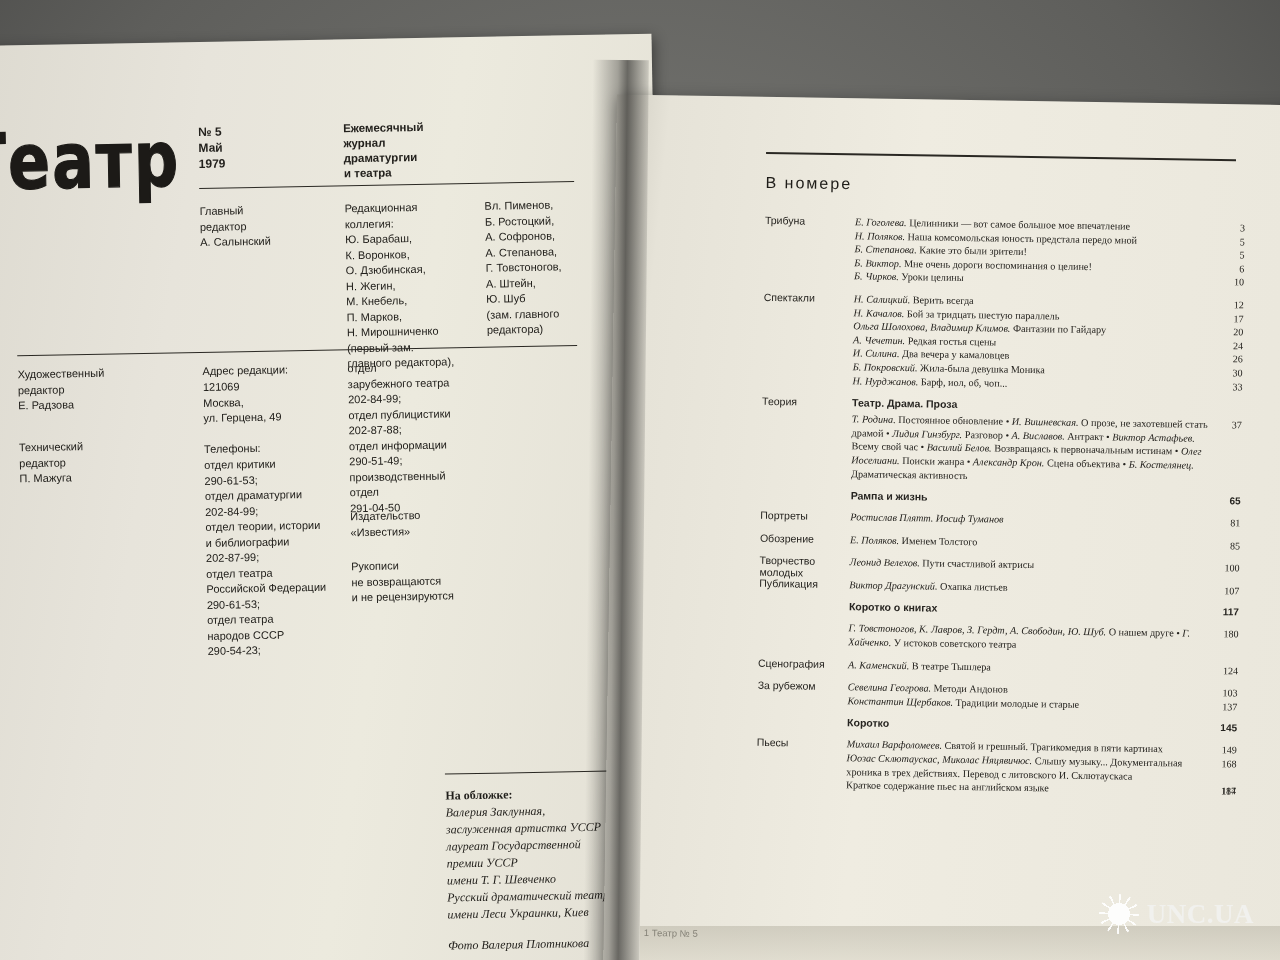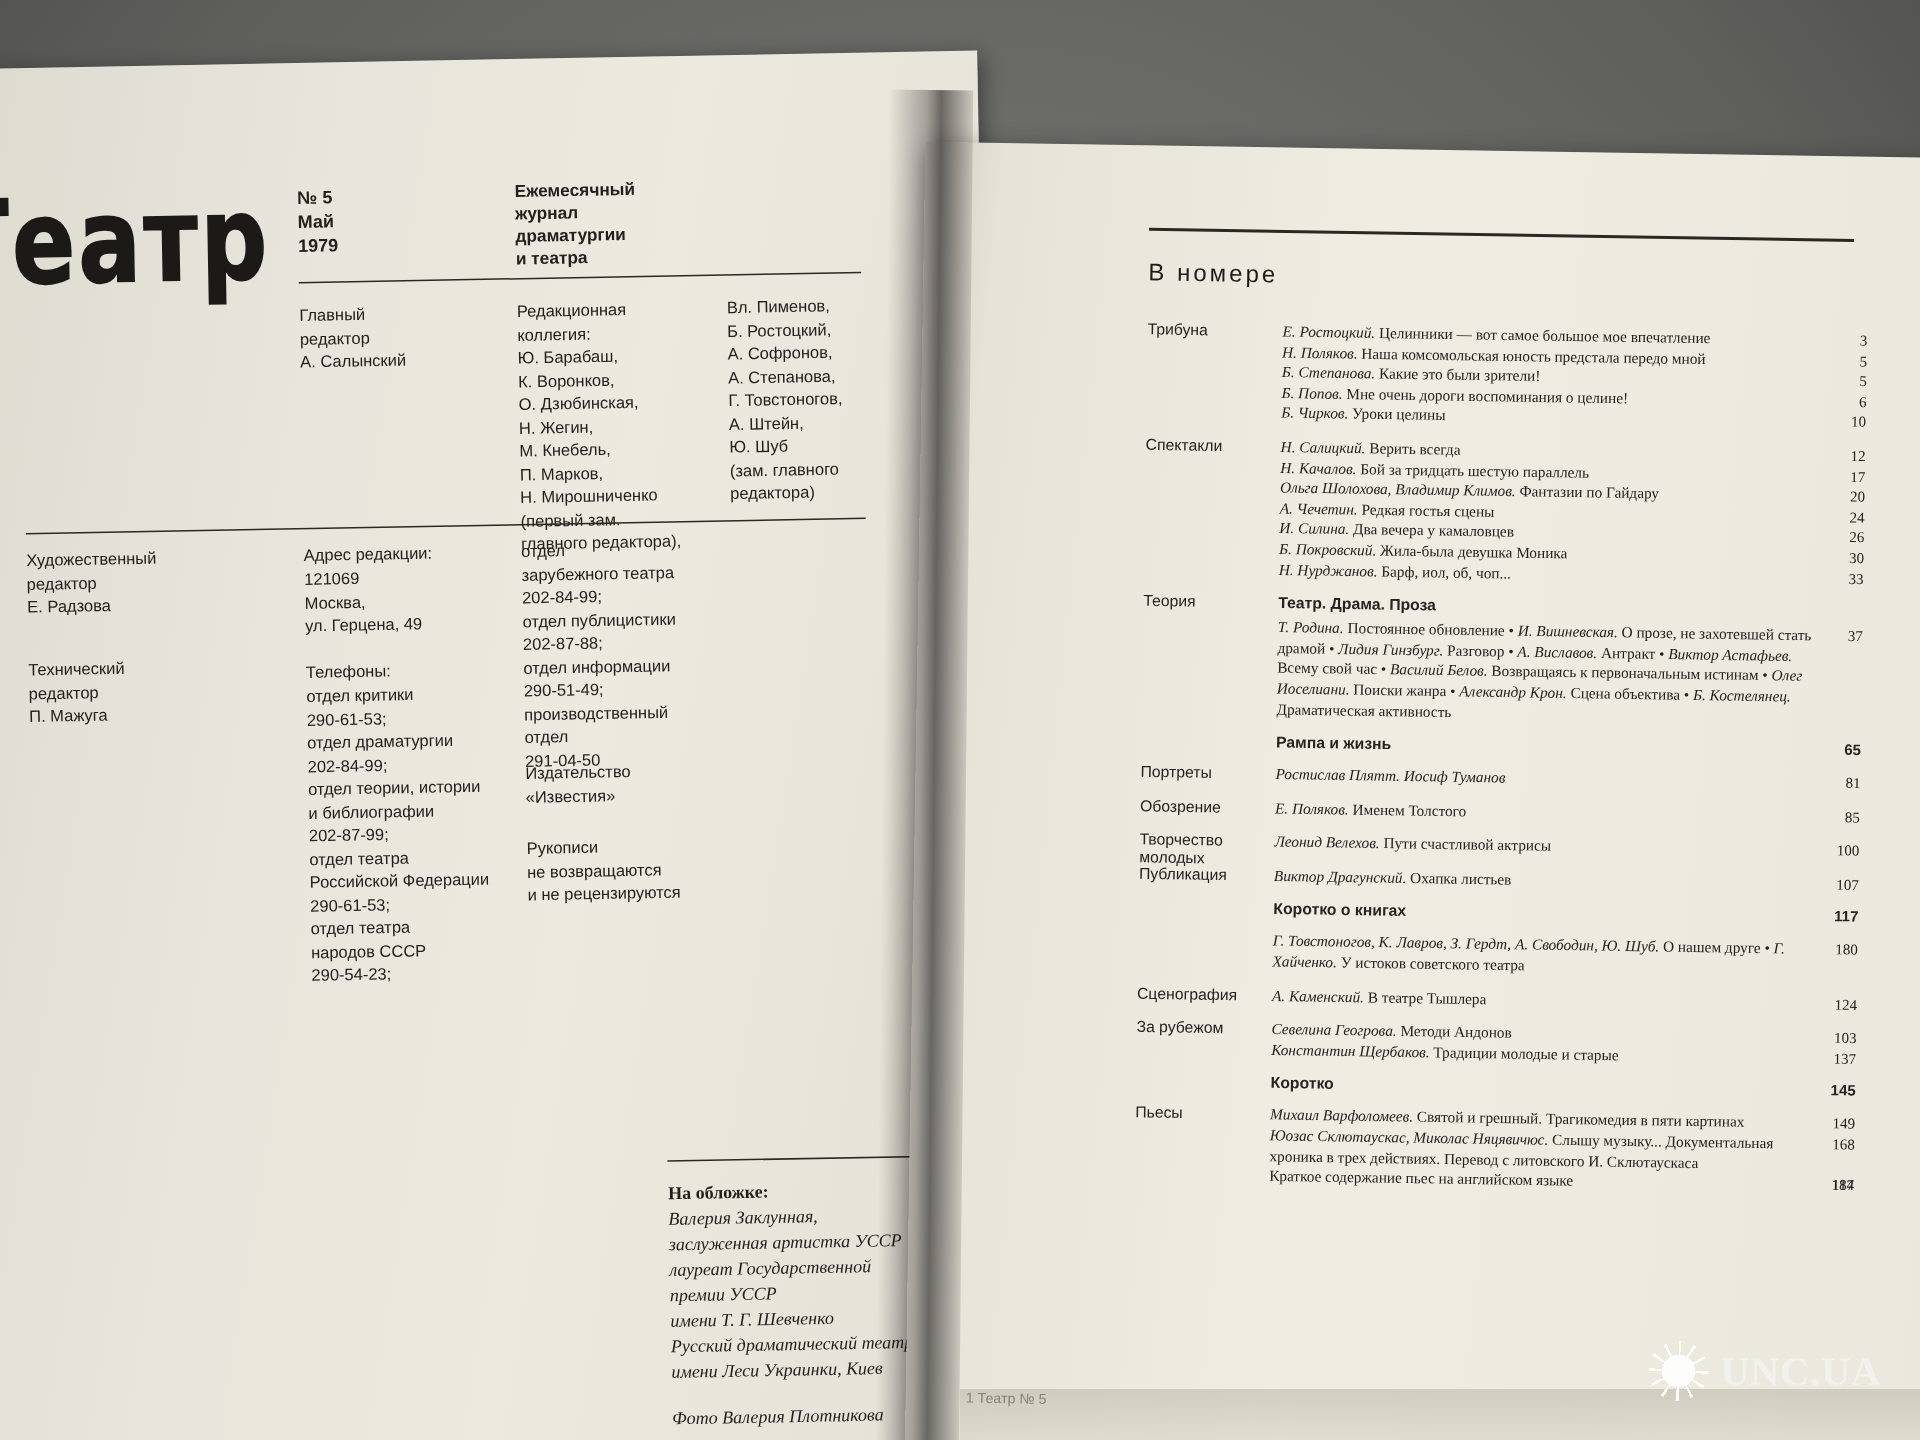--- a/index.html
+++ b/index.html
@@ -246,24 +246,24 @@
   </div>
 
   <div id="right-page">
     <div id="right-inner">
       <div class="toprule"></div>
       <div class="toc-title">В  номере</div>
       <div id="toc" style="position:absolute;left:0;top:62px;width:470px;">
           <div style="position: relative; margin-bottom: 9px;">
             <div class="sec" style="position: absolute; left: 0px; top: 0px; width: 85px; white-space: pre-line;">Трибуна</div>
             <div style="margin-left: 90px; width: 390px;">
-              <div class="row"><span><i>Е. Ростоцкий.</i> Целинники — вот самое большое мое впечатление</span><span class="pg">3</span></div>
+              <div class="row"><span><i>Е. Гоголева.</i> Целинники — вот самое большое мое впечатление</span><span class="pg">3</span></div>
               <div class="row"><span><i>Н. Поляков.</i> Наша комсомольская юность предстала передо мной</span><span class="pg">5</span></div>
               <div class="row"><span><i>Б. Степанова.</i> Какие это были зрители!</span><span class="pg">5</span></div>
-              <div class="row"><span><i>Б. Попов.</i> Мне очень дороги воспоминания о целине!</span><span class="pg">6</span></div>
+              <div class="row"><span><i>Б. Виктор.</i> Мне очень дороги воспоминания о целине!</span><span class="pg">6</span></div>
               <div class="row"><span><i>Б. Чирков.</i> Уроки целины</span><span class="pg">10</span></div>
             </div>
           </div>
           <div style="position: relative; margin-bottom: 9px;">
             <div class="sec" style="position: absolute; left: 0px; top: 0px; width: 85px; white-space: pre-line;">Спектакли</div>
             <div style="margin-left: 90px; width: 390px;">
               <div class="row"><span><i>Н. Салицкий.</i> Верить всегда</span><span class="pg">12</span></div>
               <div class="row"><span><i>Н. Качалов.</i> Бой за тридцать шестую параллель</span><span class="pg">17</span></div>
               <div class="row"><span><i>Ольга Шолохова, Владимир Климов.</i> Фантазии по Гайдару</span><span class="pg">20</span></div>
               <div class="row"><span><i>А. Чечетин.</i> Редкая гостья сцены</span><span class="pg">24</span></div>

